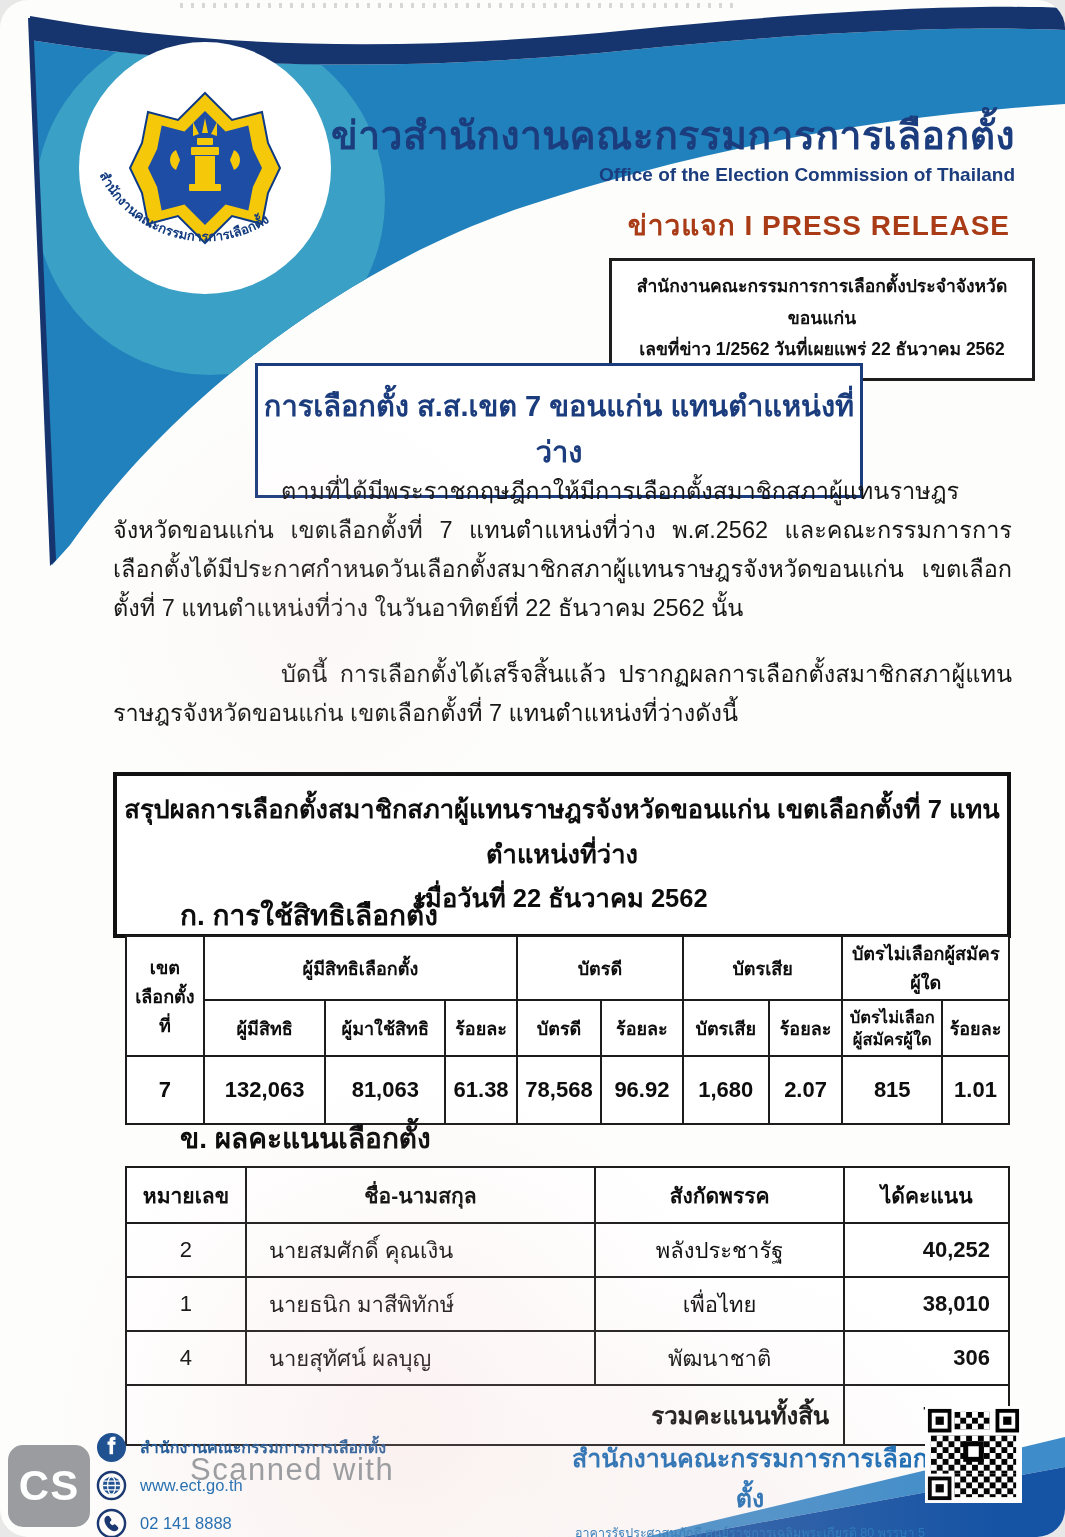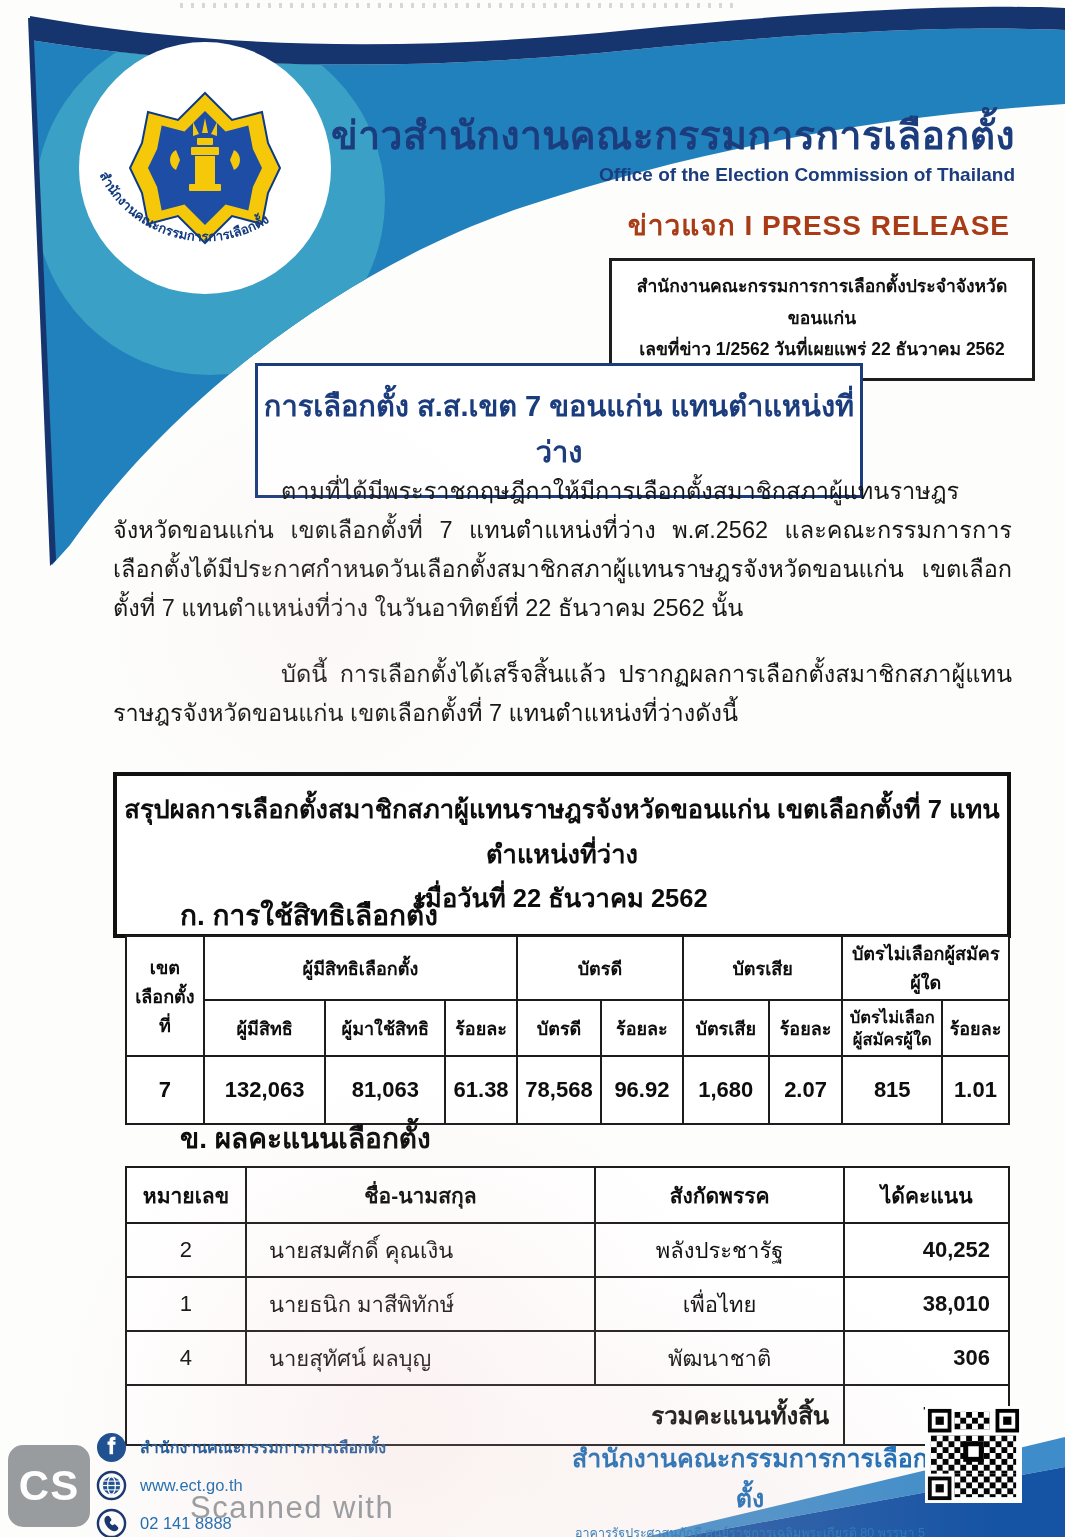--- a/index.html
+++ b/index.html
@@ -1,20 +1,21 @@
 <!DOCTYPE html>
 <html><head>
 <meta charset="utf-8">
 <style>
   html,body{margin:0;padding:0;background:#e8e8e8;}
   .page{
     position:relative;width:1065px;height:1537px;margin:0 auto;
     background:#fdfdfc;overflow:hidden;
     font-family:"Liberation Sans","DejaVu Sans",sans-serif;
     color:#151515;
+    border-radius:28px;
   }
   .page::before{
     content:'';position:absolute;inset:0;pointer-events:none;z-index:5;
     background:
       radial-gradient(circle at 38% 93%, rgba(238,190,190,.20), transparent 22%),
       radial-gradient(circle at 30% 40%, rgba(240,205,205,.12), transparent 18%),
       radial-gradient(circle at 70% 99%, rgba(235,200,200,.15), transparent 15%);
   }
   .scan-noise{position:absolute;top:3px;left:180px;width:560px;height:5px;opacity:.38;
     background:repeating-linear-gradient(90deg,#9a9a9a 0 3px,transparent 3px 11px);}
@@ -66,21 +67,21 @@
     text-align:center;}
   .f-org{font-size:25px;font-weight:bold;color:#1a6cb4;margin-bottom:5px;}
   .f-addr{font-size:12.5px;line-height:1.65;color:#1f74b8;}
   .qr{position:absolute;left:925px;top:1406px;width:97px;height:97px;z-index:4;background:#fff;}
   .ribbon{position:absolute;right:0;bottom:0;z-index:3;}
   .cam-logo{position:absolute;left:8px;top:1445px;z-index:6;width:82px;height:82px;
     background:#8f9296;border-radius:15px;display:flex;align-items:center;justify-content:center;
     color:#fff;font-size:42px;font-weight:bold;opacity:.9;letter-spacing:1px;}
   .cam-text{position:absolute;left:132px;top:1448px;z-index:6;color:#97999c;
     font-size:31px;letter-spacing:1.5px;line-height:1.42;opacity:.95;}
-  .cam-text .l1{text-indent:58px;margin-top:38px;}
+  .cam-text .l1{text-indent:58px;}
 </style>
 </head>
 <body>
 
 <div class="page">
 
   <div class="scan-noise"></div>
 
   <svg class="header-art" width="1065" height="600" viewBox="0 0 1065 600">
     <defs>

